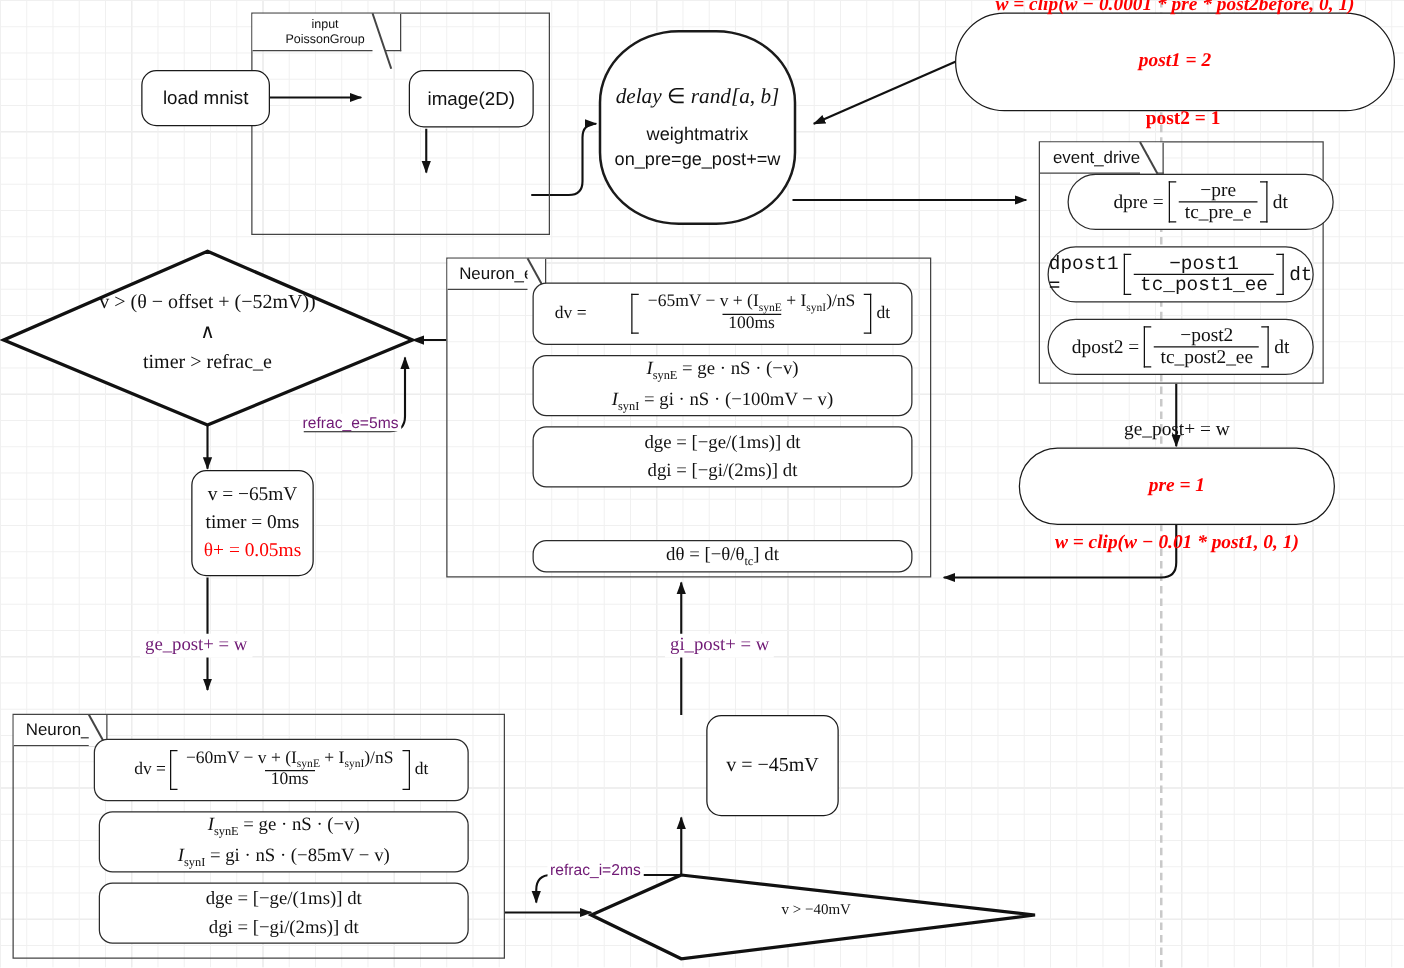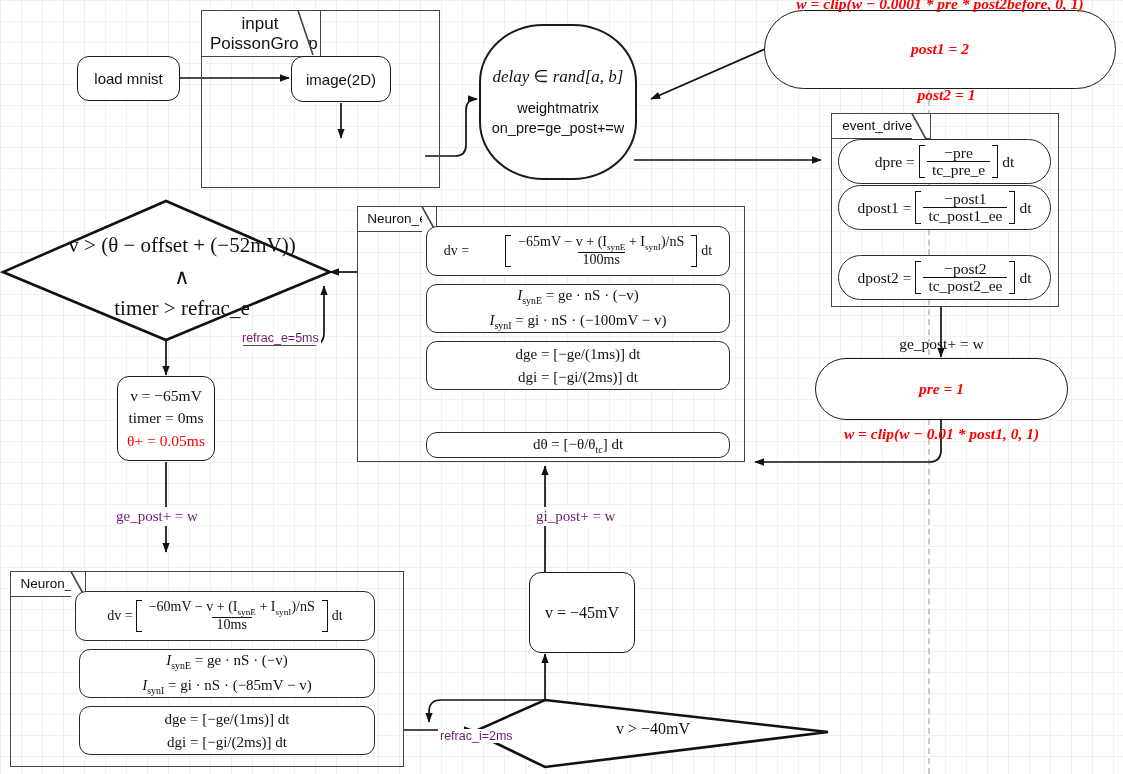--- a/index.html
+++ b/index.html
@@ -11,27 +11,27 @@
       linear-gradient(to bottom, #f0f0f0 1px, transparent 1px),
       linear-gradient(to right, #dcdcdc 1px, transparent 1px),
       linear-gradient(to bottom, #dcdcdc 1px, transparent 1px);
     background-size:21px 21px, 21px 21px, 105px 105px, 105px 105px;
     background-position:0 0,0 0,0 0,0 0;
   }
   #edges{position:absolute;left:0;top:0;width:1123px;height:774px;pointer-events:none;}
   .node{position:absolute;box-sizing:border-box;background:#fff;border:1.6px solid #1a1a1a;
         display:flex;flex-direction:column;align-items:center;justify-content:center;
         text-align:center;color:#111;}
-  .rr{border-radius:12px;}
+  .rr{border-radius:12px;margin-left:36px;}
   .serif{font-family:"Liberation Serif",serif;}
   .sans{font-family:"Liberation Sans",sans-serif;}
   .red{color:#fe0000;}
   .container{position:absolute;box-sizing:border-box;background:transparent;border:1.6px solid #444;}
   .ctitle{position:absolute;top:0;left:0;background:#fff;border-right:1.6px solid #444;
-          border-bottom:1.6px solid #444;padding:3px 10px 3px 8px;font-size:17px;color:#111;
+          border-bottom:1.6px solid #444;padding:3px 10px 3px 8px;font-size:10px;color:#111;
           font-family:"Liberation Sans",sans-serif;line-height:1.15;text-align:center;}
   .ctitle:after{content:"";position:absolute;right:-11px;top:-1px;width:0;height:0;
           border-left:12px solid #444;border-bottom:0 solid transparent;}
   .inner{position:absolute;box-sizing:border-box;background:#fff;border:1.4px solid #2b2b2b;
          border-radius:11px;display:flex;flex-direction:column;align-items:center;justify-content:center;
          font-family:"Liberation Serif",serif;color:#111;}
   .pill{border-radius:999px;gap:23px;}
   .elab{position:absolute;background:#fff;font-family:"Liberation Serif",serif;
         font-size:15px;color:#701a75;padding:1px 4px;white-space:nowrap;}
   .elab.small{font-family:"Liberation Sans",sans-serif;font-size:12.5px;padding:0 2px;}
@@ -122,46 +122,46 @@
     </div>
     <div class="sans" style="font-size:14.5px;line-height:1.35;">
       <div>weightmatrix</div>
       <div>on_pre=ge_post+=w</div>
     </div>
   </div>
 
   <div class="node pill serif red" style="left:764px;top:10px;width:352px;height:79px;border-color:#1a1a1a;border-width:1.9px;font-size:15.5px;line-height:1.45;">
     <div style="font-style:italic;font-weight:bold;">w = clip(w − 0.0001 * pre * post2before, 0, 1)</div>
     <div style="font-style:italic;font-weight:bold;">post1 = 2</div>
-    <div style="font-style:italic;font-weight:bold;margin-left:13px;">post2 = 1</div>
+    <div style="font-weight:bold;margin-left:13px;">post2 = 1</div>
   </div>
 
   <div class="container" style="left:831px;top:113px;width:228px;height:194px;">
     <div class="ctitle" style="width:82px;font-size:13.5px;padding:4px 8px;">event_driven</div>
     <svg width="228" height="194" style="position:absolute;left:-1.6px;top:-1.6px;">
       <path d="M82,1.6 L96,27 L82,27" fill="#fff" stroke="none"></path>
       <path d="M82,1.6 L96,27" stroke="#444" stroke-width="1.6" fill="none"></path>
     </svg>
 
-    <div class="inner pill red" style="left:6px;top:25px;width:213px;height:45px;font-size:15.5px;">
+    <div class="inner pill red" style="left:22px;top:25px;width:213px;height:45px;font-size:15.5px;">
       <div class="row">
         <span>dpre =</span>
         <span class="brk" style="margin-left:4px;">
           <span class="bl"></span>
           <span class="frac">
             <span class="num">−pre</span>
             <span class="den">tc_pre_e</span>
           </span>
           <span class="br"></span>
         </span>
         <span style="margin-left:4px;">dt</span>
       </div>
     </div>
 
-    <div class="inner pill red" style="left:6px;top:71px;width:213px;height:45px;font-size:15.5px;">
+    <div class="inner pill red" style="left:6px;top:83px;width:213px;height:45px;font-size:15.5px;font-family:Liberation Mono, monospace;">
       <div class="row">
         <span>dpost1 =</span>
         <span class="brk" style="margin-left:4px;">
           <span class="bl"></span>
           <span class="frac">
             <span class="num">−post1</span>
             <span class="den">tc_post1_ee</span>
           </span>
           <span class="br"></span>
         </span>
@@ -258,44 +258,44 @@
 
     <div class="inner" style="left:68px;top:134px;width:296px;height:49px;font-size:15px;line-height:1.5;">
       <div>dge = [−ge/(1ms)] dt</div>
       <div>dgi = [−gi/(2ms)] dt</div>
     </div>
   </div>
 
   <svg style="position:absolute;left:0;top:198px;width:340px;height:150px;">
     <polygon points="166,3 330,74 166,142 3,74" fill="#fff" stroke="#111" stroke-width="2.6"></polygon>
   </svg>
-  <div class="serif" style="position:absolute;left:24px;top:230px;width:316px;text-align:center;font-size:21px;line-height:1.5;color:#111;">
+  <div class="serif" style="position:absolute;left:8px;top:230px;width:316px;text-align:center;font-size:16px;line-height:1.5;color:#111;">
     <div>v &gt; (θ − offset + (−52mV))</div>
     <div>∧</div>
     <div>timer &gt; refrac_e</div>
   </div>
 
   <svg style="position:absolute;left:470px;top:697px;width:440px;height:78px;">
     <polygon points="75,3 358,35 75,70 3,35" fill="#fff" stroke="#111" stroke-width="2.6"></polygon>
   </svg>
   <svg style="position:absolute;left:470px;top:697px;width:440px;height:78px;">
     <polygon points="75,3 358,35 75,70 3,35" fill="none" stroke="#111" stroke-width="0"></polygon>
   </svg>
-  <div class="serif" style="position:absolute;left:473px;top:720px;width:360px;text-align:center;font-size:16px;color:#111;">
+  <div class="serif" style="position:absolute;left:473px;top:720px;width:360px;text-align:center;font-size:12px;color:#111;">
     <div>v &gt; −40mV</div>
   </div>
 
   <div class="node rr serif" style="left:117px;top:376px;width:98px;height:85px;font-size:15.5px;line-height:1.45;">
     <div>v = −65mV</div>
     <div>timer = 0ms</div>
     <div class="red">θ+ = 0.05ms</div>
   </div>
 
   <div class="node rr serif" style="left:529px;top:572px;width:106px;height:81px;font-size:16px;">
     <div>v = −45mV</div>
   </div>
 
   <div class="elab small" style="left:240px;top:331px;">refrac_e=5ms</div>
-  <div class="elab small" style="left:438px;top:689px;margin-top:40px;">refrac_i=2ms</div>
+  <div class="elab small" style="left:438px;top:689px;">refrac_i=2ms</div>
   <div class="elab" style="left:112px;top:507px;">ge_post+ = w</div>
   <div class="elab" style="left:532px;top:507px;">gi_post+ = w</div>
 
 </div>
 
 </body></html>

